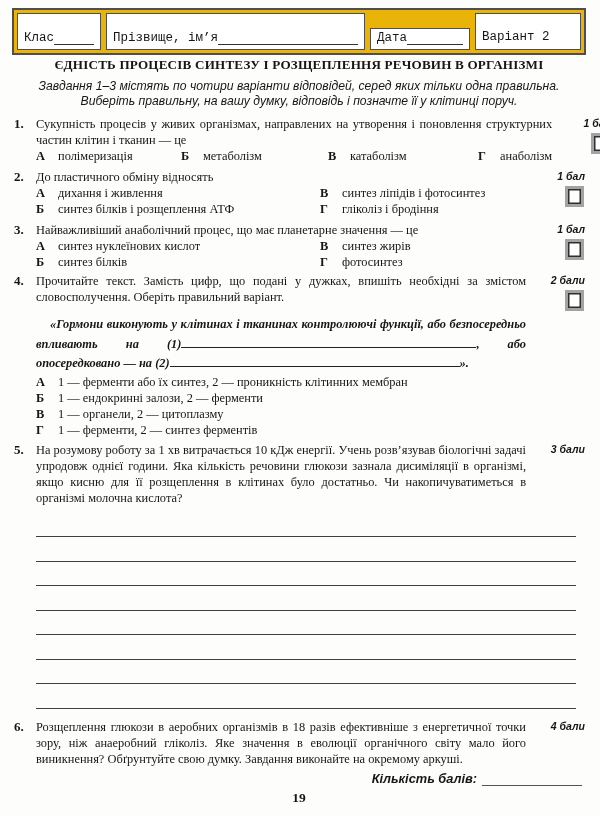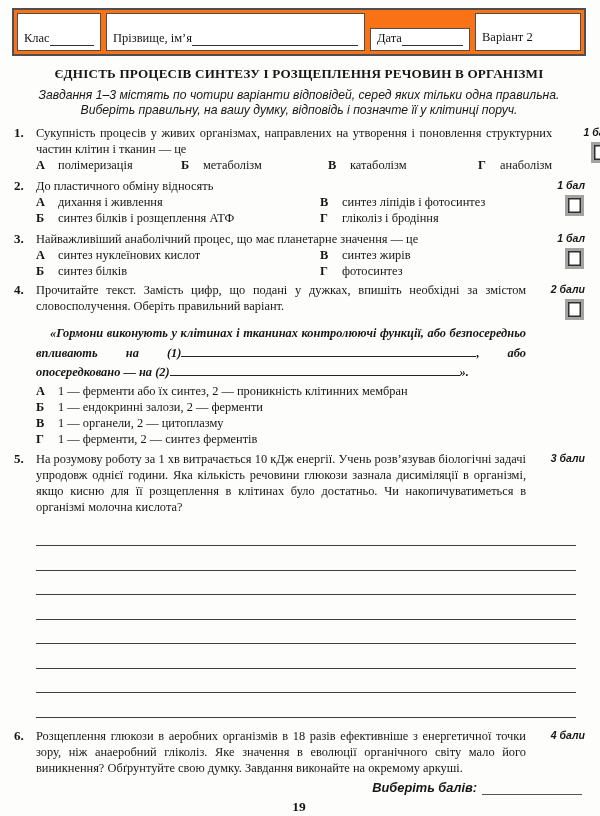--- a/index.html
+++ b/index.html
@@ -4,37 +4,37 @@
 <style>
   html,body { margin:0; padding:0; background:#e8e8e6; }
   .page {
     width:600px; height:816px; margin:0 auto; background:#fdfdfb;
     font-family:"Liberation Serif", serif; color:#161616;
     box-sizing:border-box; padding:8px 14px 0 12px; overflow:hidden; position:relative;
   }
   
   .header-table {
     display:flex; gap:5px; border:2px solid #4f4f4f; padding:3px;
-    font-family:Liberation Serif, serif; font-size:12.5px; background:#f97316;
+    font-family:Liberation Mono, monospace; font-size:12.5px; background:#eab308;
   }
   .header-cell {
     border:1.5px solid #4f4f4f; display:flex; align-items:flex-end;
     padding:2px 6px 4px 6px; background:#fff; box-sizing:border-box; white-space:nowrap;
   }
   .hc-class   { width:84px; }
   .hc-name    { flex:1; }
   .hc-date    { width:100px;margin-top:15px; }
   .hc-variant { width:106px; align-items:center; padding-top:14px; }
   .h-blank { border-bottom:1.2px solid #333; height:13px; display:inline-block; }
   .hb-class { flex:1; }
   .hb-name  { flex:1; }
   .hb-date  { flex:1; }
   
   .title    { text-align:center; font-weight:bold; font-size:13.6px; margin-top:12px; letter-spacing:0.3px; line-height:17px; }
-  .subtitle { text-align:center; font-weight:bold; font-size:13.1px; margin-top:9px; letter-spacing:0.2px; line-height:17px; }
+  .subtitle { text-align:center; font-weight:bold; font-size:13.1px; margin-top:1px; letter-spacing:0.2px; line-height:17px; }
   .instructions {
     margin-top:6px; text-align:center; font-family:"Liberation Sans", sans-serif;
     font-style:italic; font-size:12.2px; line-height:15.2px;
   }
   
   .q { display:flex; }
   .q-num  { width:24px; flex-shrink:0; font-weight:bold; font-size:13px; line-height:16px; padding-left:2px; box-sizing:border-box; }
   .q-main { flex:1; font-size:12.4px; line-height:16px; text-align:justify; padding-right:6px; }
   .q-side { width:54px; flex-shrink:0; display:flex; flex-direction:column; align-items:flex-end; padding-top:1px; }
   .q-points {
@@ -245,19 +245,19 @@
 
   <div class="q mt-q6">
     <div class="q-num">6.</div>
     <div class="q-main">Розщеплення глюкози в аеробних організмів в 18 разів ефективніше з енергетичної точки зору, ніж анаеробний гліколіз. Яке значення в еволюції органічного світу мало його виникнення? Обґрунтуйте свою думку. Завдання виконайте на окремому аркуші.</div>
     <div class="q-side">
       <span class="q-points">4 бали</span>
     </div>
   </div>
 
   <div class="score-row">
-    <span>Виберіть балів:</span>
+    <span>Кількість балів:</span>
     <span class="score-blank"></span>
   </div>
 
   <div class="page-number">19</div>
 
 </div>
 
 </body></html>

